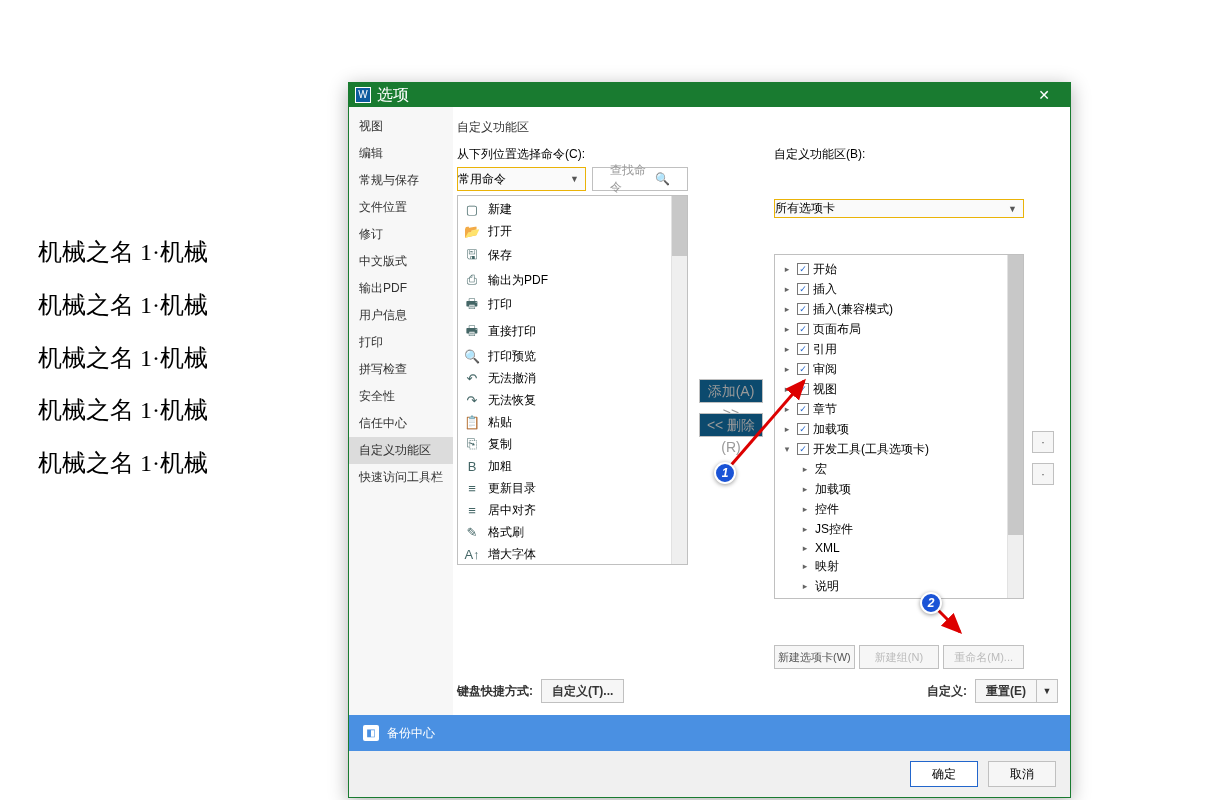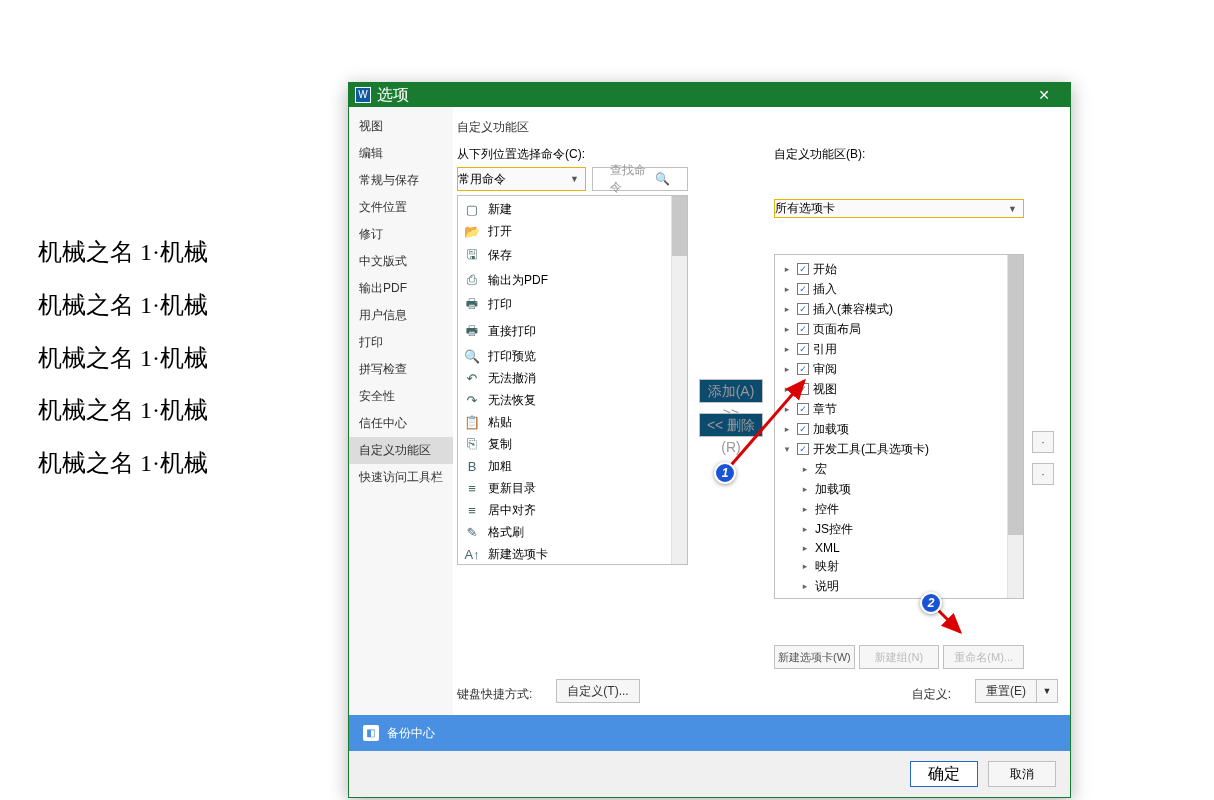--- a/index.html
+++ b/index.html
@@ -37,28 +37,28 @@
     .tnode .exp { width:12px; color:#666; text-align:center; font-size:9px; }
     .tnode .chk { width:12px; height:12px; border:1px solid #777; display:inline-flex; align-items:center; justify-content:center; font-size:9px; color:#2266cc; background:#fff; }
     .tnode.l1 { padding-left:4px; }
     .tnode.l2 { padding-left:22px; }
     .mid-btn { width:64px; height:24px; border:1px solid #c0c0c0; background:#0c4a6e; color:#999; font-size:14px; text-align:center; line-height:22px; }
     .sq-btn { width:22px; height:22px; border:1px solid #c0c0c0; background:#f6f6f6; color:#555; text-align:center; line-height:20px; cursor:pointer; }
     .tab-btns { display:flex; gap:4px; margin-top:14px; }
     .tab-btn { flex:1; height:24px; border:1px solid #c0c0c0; background:#f6f6f6; font-size:11px; text-align:center; line-height:22px; color:#555; }
     .tab-btn.disabled { color:#bbb; }
     .bottom-row { display:flex; justify-content:space-between; align-items:center; margin-top:4px; }
-    .kbd-row { display:flex; align-items:flex-end; gap:24px; font-size:12px; color:#333; }
+    .kbd-row { display:flex; align-items:center; gap:8px; font-size:12px; color:#333;font-weight:bold; }
     .btn { height:24px; padding:0 10px; border:1px solid #c0c0c0; background:#f6f6f6; font-size:12px; cursor:pointer; display:inline-flex; align-items:center; }
     .split-btn { display:flex; }
     .split-btn .arrow { width:18px; border-left:0px; display:flex; align-items:center; justify-content:center; font-size:9px; }
     .footer-strip { background:#4a90e2; height:36px; display:flex; align-items:center; color:#fff; padding:0 14px; gap:8px; }
     .footer-strip .ficon { width:16px; height:16px; background:#fff; color:#4a90e2; font-size:10px; text-align:center; line-height:16px; border-radius:2px; }
     .dlg-footer { background:#f0f0f0; padding:10px 14px; display:flex; justify-content:flex-end; gap:10px; }
-    .ok-btn { width:68px; height:26px; border:1px solid #2266cc; background:#fff; font-size:16px; cursor:pointer; }
+    .ok-btn { width:68px; height:26px; border:1px solid #2266cc; background:#fff; font-size:12px; cursor:pointer; }
     .cancel-btn { width:68px; height:26px; border:1px solid #c0c0c0; background:#f6f6f6; font-size:12px; cursor:pointer; }
     .callout { position:absolute; width:22px; height:22px; border-radius:50%; background:#1a53d6; border:2px solid #fff; color:#fff; font-weight:bold; font-size:12px; display:flex; align-items:center; justify-content:center; box-shadow:0 1px 4px rgba(0,0,0,.4); font-style:italic; z-index:10; }
     .arrow-red { position:absolute; z-index:9; }
   </style>
 </head>
 <body>
 
 <div class="bg-doc">
   <div>机械之名 1·机械</div>
   <div>机械之名 1·机械</div>
@@ -162,21 +162,21 @@
                 <div class="cmd-item">
                   <span class="ci">≡</span>
                   <span>居中对齐</span>
                 </div>
                 <div class="cmd-item">
                   <span class="ci">✎</span>
                   <span>格式刷</span>
                 </div>
                 <div class="cmd-item">
                   <span class="ci">A↑</span>
-                  <span>新建选项卡</span>
+                  <span>增大字体</span>
                 </div>
                 <div class="scrollbar">
                   <div class="thumb"></div>
                 </div>
             </div>
           </div>
         </div>
         <div class="col-mid">
           <div class="mid-btn">添加(A) &gt;&gt;</div>
           <div class="mid-btn">&lt;&lt; 删除(R)</div>

